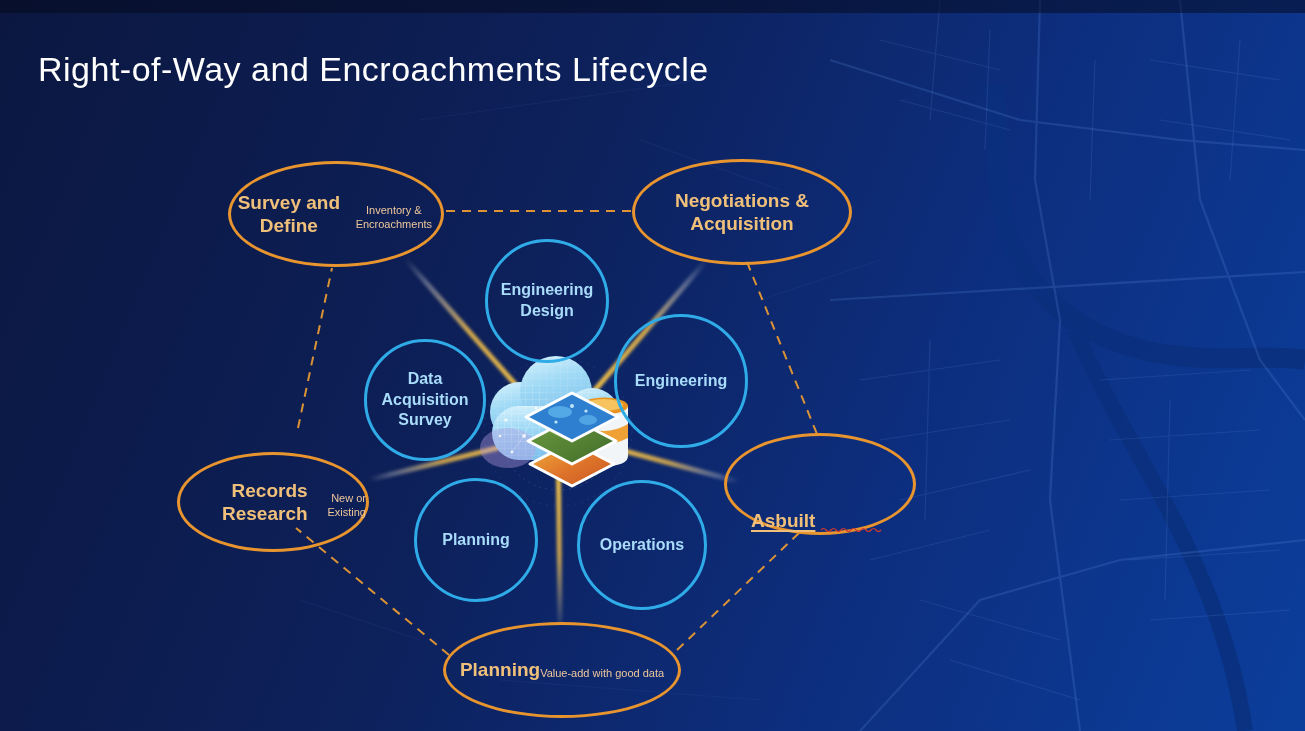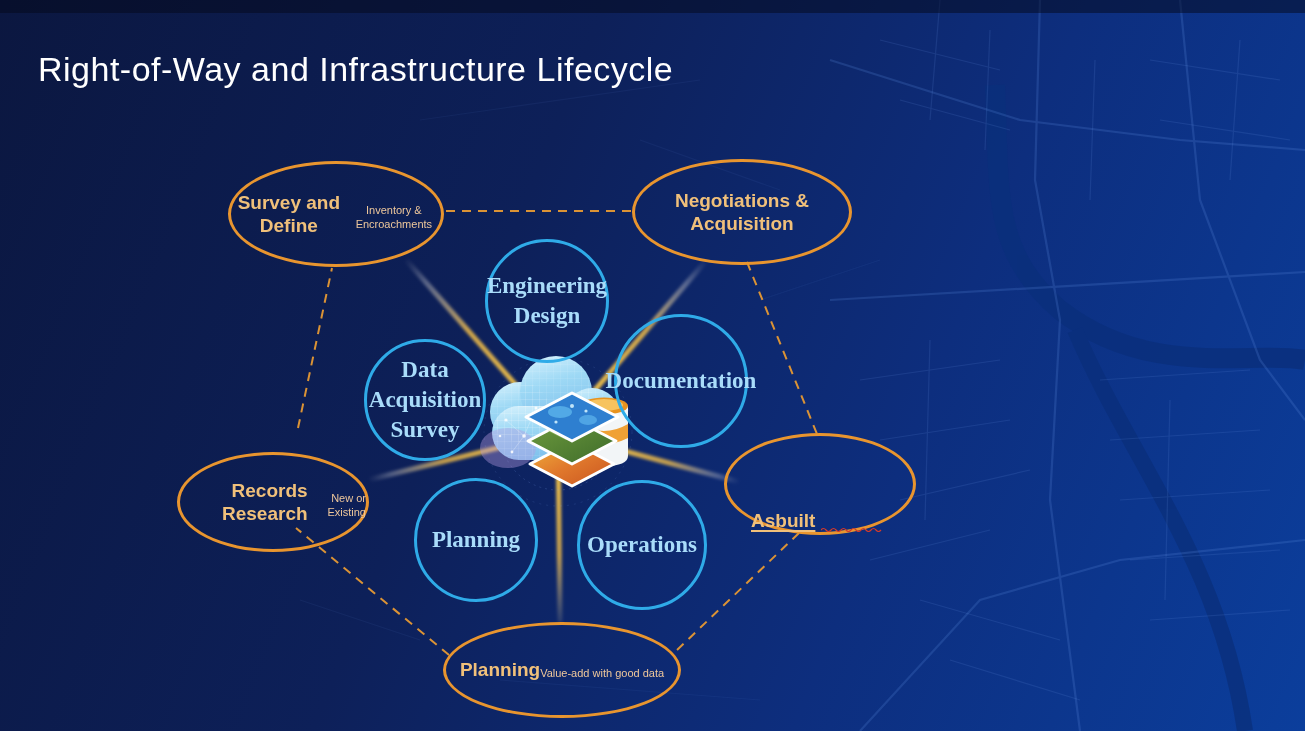--- a/index.html
+++ b/index.html
@@ -13,21 +13,21 @@
   .page-title{
     position:absolute;left:38px;top:50px;margin:0;z-index:6;
     color:#ffffff;font-size:34px;font-weight:400;letter-spacing:.5px;
   }
   .node{position:absolute;z-index:7;display:flex;flex-direction:row;
     align-items:center;justify-content:center;text-align:center;border-radius:50%;box-sizing:border-box;}
   .ellipse{border:3.5px solid #E8952F;}
   .circle{border:3.5px solid #2FABE8;}
   .outer-title{color:#F0C07A;font-size:19px;font-weight:700;line-height:1.22;}
   .outer-sub{color:#EEC79B;font-size:11px;font-weight:400;line-height:1.25;margin-top:7px;}
-  .inner-label{color:#A9DCFA;font-size:23px;font-weight:700;line-height:1.3;padding:0 8px;font-family:Liberation Serif, serif;}
+  .inner-label{color:#A9DCFA;font-size:16px;font-weight:700;line-height:1.3;padding:0 8px;}
   .underlined{text-decoration:underline;text-underline-offset:3px;text-decoration-thickness:1.5px;}
   .squiggle{display:block;margin:-1px auto 0 auto;}
   
   .n-survey{left:228px;top:161px;width:216px;height:106px;}
   .n-nego{left:632px;top:159px;width:220px;height:106px;padding:0 20px;justify-content:flex-end;}
   .n-records{left:177px;top:452px;width:192px;height:100px;text-align:right;}
   .n-asbuilt{left:724px;top:433px;width:192px;height:102px;padding:0 24px;align-items:flex-end;}
   .n-planb{left:443px;top:622px;width:238px;height:96px;}
   .c-eng{left:485px;top:239px;width:124px;height:124px;padding:0 14px;}
   .c-con{left:614px;top:314px;width:134px;height:134px;}
@@ -209,21 +209,21 @@
           <ellipse cx="560" cy="412" rx="12" ry="6" fill="#57AEE8" opacity="0.9"></ellipse>
           <ellipse cx="588" cy="420" rx="9" ry="5" fill="#57AEE8" opacity="0.8"></ellipse>
           <circle cx="572" cy="406" r="2" fill="#BFE4F8"></circle>
           <circle cx="586" cy="411" r="1.6" fill="#BFE4F8"></circle>
           <circle cx="556" cy="422" r="1.6" fill="#BFE4F8"></circle>
         </g>
       </g>
     </g>
   </svg>
 
-  <h1 class="page-title">Right-of-Way and Infrastructure Lifecycle</h1>
+  <h1 class="page-title">Right-of-Way and Encroachments Lifecycle</h1>
 
   <div class="node ellipse n-survey">
     <div class="outer-title">Survey and Define</div>
     <div class="outer-sub">Inventory &amp; Encroachments</div>
   </div>
 
   <div class="node ellipse n-nego">
     <div class="outer-title">Negotiations &amp; Acquisition</div>
   </div>
 
@@ -241,21 +241,21 @@
 
   <div class="node ellipse n-planb">
     <div class="outer-title">Planning</div>
     <div class="outer-sub">Value-add with good data</div>
   </div>
 
   <div class="node circle c-eng">
     <div class="inner-label">Engineering Design</div>
   </div>
   <div class="node circle c-con">
-    <div class="inner-label">Documentation</div>
+    <div class="inner-label">Engineering</div>
   </div>
   <div class="node circle c-das">
     <div class="inner-label">Data Acquisition Survey</div>
   </div>
   <div class="node circle c-plan">
     <div class="inner-label">Planning</div>
   </div>
   <div class="node circle c-ops">
     <div class="inner-label">Operations</div>
   </div>

